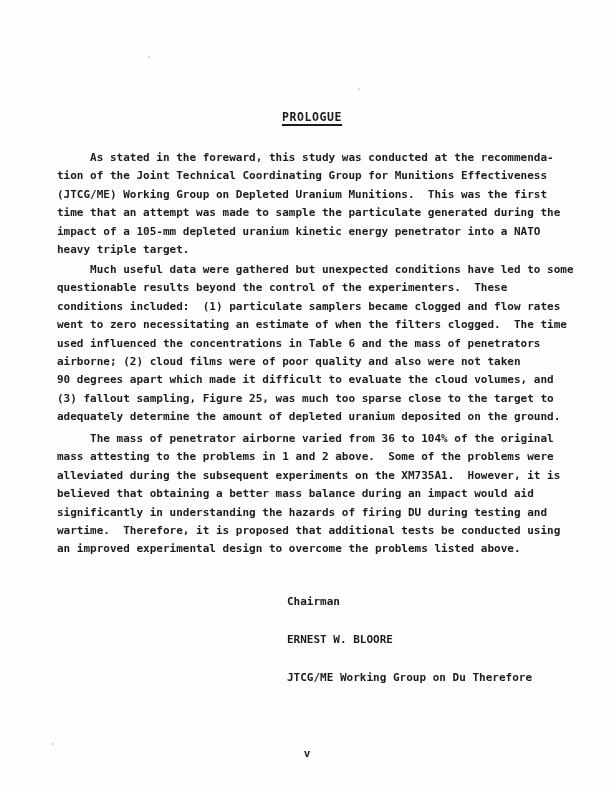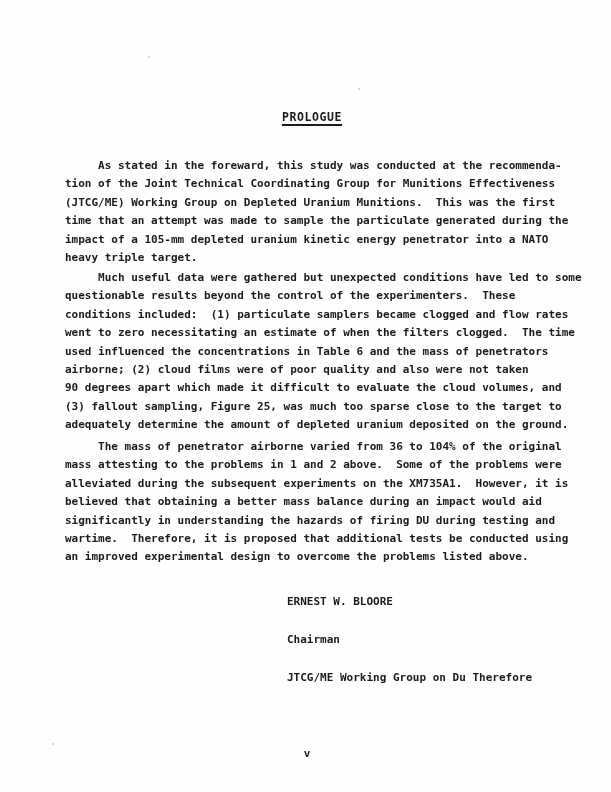--- a/index.html
+++ b/index.html
@@ -25,21 +25,21 @@
     font-size: 11.5px;
     font-weight: bold;
     letter-spacing: 0.6px;
     text-decoration: underline;
     text-underline-offset: 3px;
     text-decoration-thickness: 1.5px;
   }
   .para {
     position: absolute;
     left: 57px;
-    margin: 8px;
+    margin: 0;
     font-size: 11px;
     font-weight: bold;
     line-height: 18.4px;
     white-space: pre;        
     letter-spacing: 0px;
   }
   .p1 { top: 149px; }
   .p2 { top: 261px; }
   .p3 { top: 430px; }
   .signature {
@@ -96,22 +96,22 @@
 
   <p class="para p3">     The mass of penetrator airborne varied from 36 to 104% of the original
 mass attesting to the problems in 1 and 2 above.  Some of the problems were
 alleviated during the subsequent experiments on the XM735A1.  However, it is
 believed that obtaining a better mass balance during an impact would aid
 significantly in understanding the hazards of firing DU during testing and
 wartime.  Therefore, it is proposed that additional tests be conducted using
 an improved experimental design to overcome the problems listed above.</p>
 
   <div class="signature">
+    <div>Chairman</div>
     <div>ERNEST W. BLOORE</div>
-    <div>Chairman</div>
     <div>JTCG/ME Working Group on Du Therefore</div>
   </div>
 
   <div class="page-number">v</div>
 
   <span class="speck speck-1"></span>
   <span class="speck speck-2"></span>
   <span class="speck speck-3"></span>
 
 </div>

